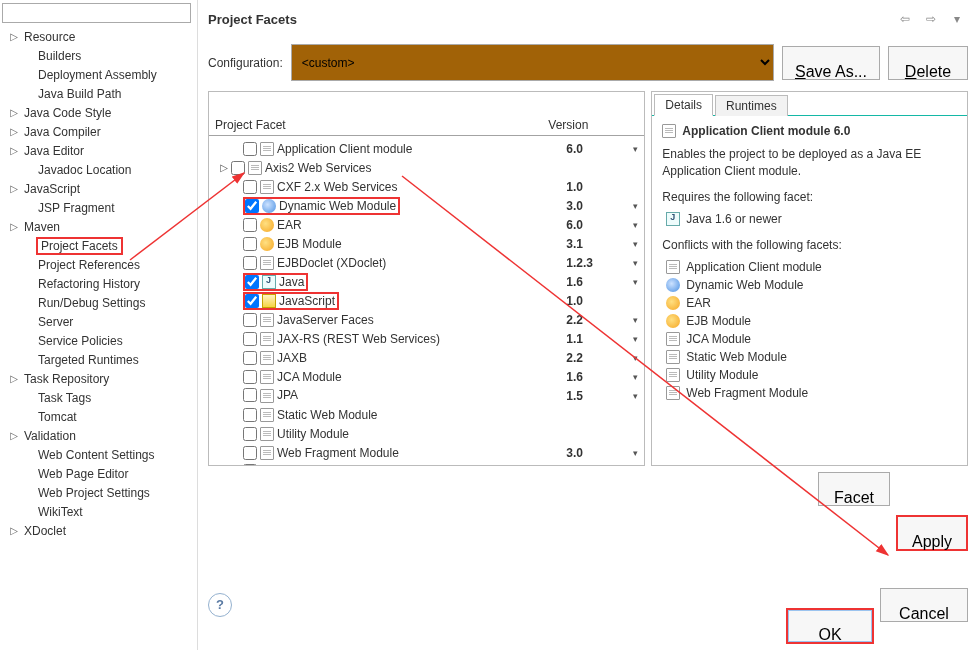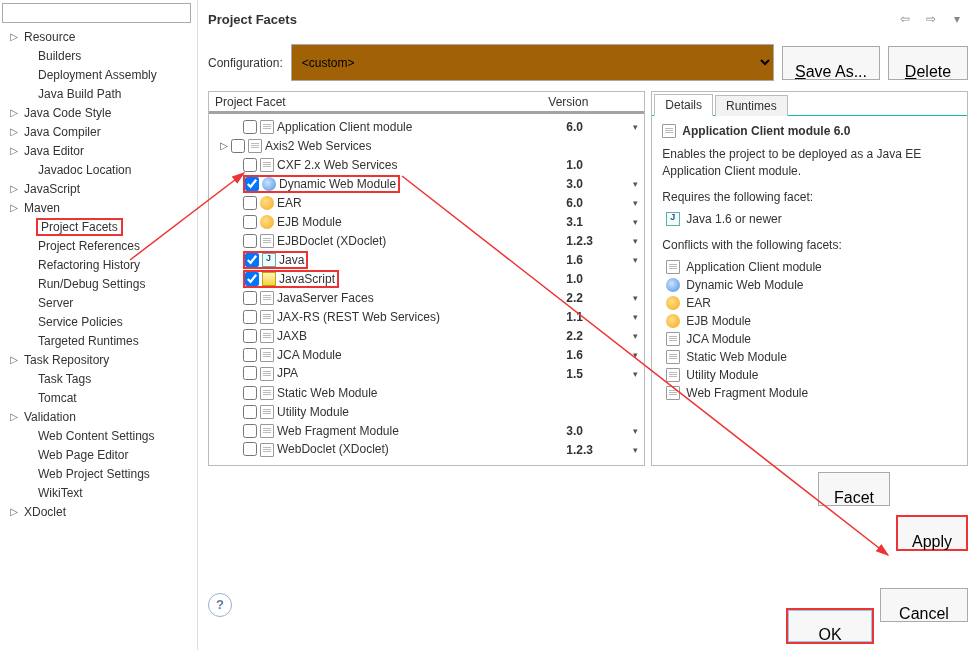--- a/index.html
+++ b/index.html
@@ -131,23 +131,24 @@
     width: 42%;
     border: 1px solid #bbb;
     display: flex;
     flex-direction: column;
     overflow: hidden;
   }
   .facets-header {
     display: flex;
     align-items: center;
     height: 22px;
-    border-bottom: 3px solid #a3a3a3;
+    border-bottom: 1px solid #a3a3a3;
     background: #fff;
     font-size: 12px;
+    margin-top: 22px;
   }
   .col-facet { flex: 1; padding-left: 6px; }
   .col-version { width: 102px; padding-left: 6px; }
   .facets-body {
     flex: 1;
     overflow: auto;
     padding: 3px 0 3px 0;
   }
   .facet-row {
     display: flex;
@@ -334,20 +335,24 @@
           <span class="label">Java Editor</span>
         </div>
         <div class="tree-item depth2">
           <span class="exp blank">▷</span>
           <span class="label">Javadoc Location</span>
         </div>
         <div class="tree-item depth1">
           <span class="exp">▷</span>
           <span class="label">JavaScript</span>
         </div>
+        <div class="tree-item depth2">
+          <span class="exp blank">▷</span>
+          <span class="label">JSP Fragment</span>
+        </div>
         <div class="tree-item depth1">
           <span class="exp">▷</span>
           <span class="label">Maven</span>
         </div>
         <div class="tree-item depth2 selected">
           <span class="exp blank">▷</span>
           <span class="label">Project Facets</span>
         </div>
         <div class="tree-item depth2">
           <span class="exp blank">▷</span>

